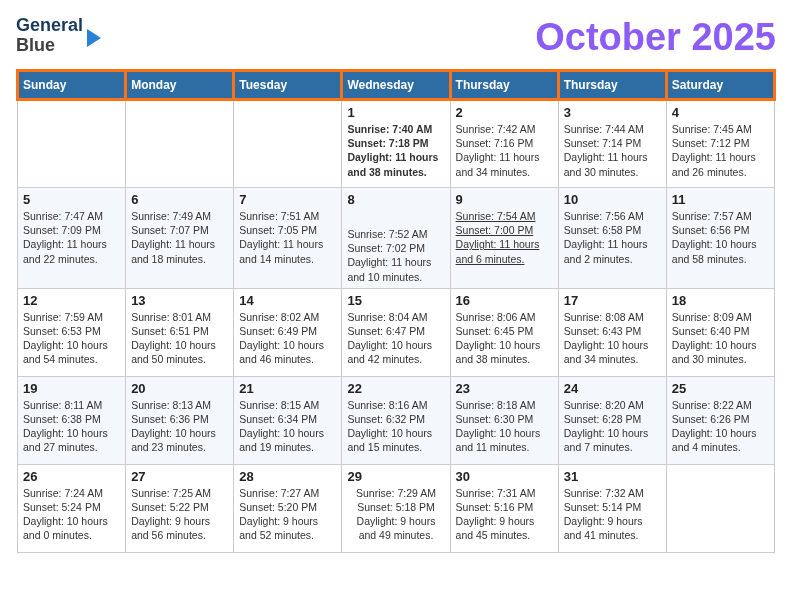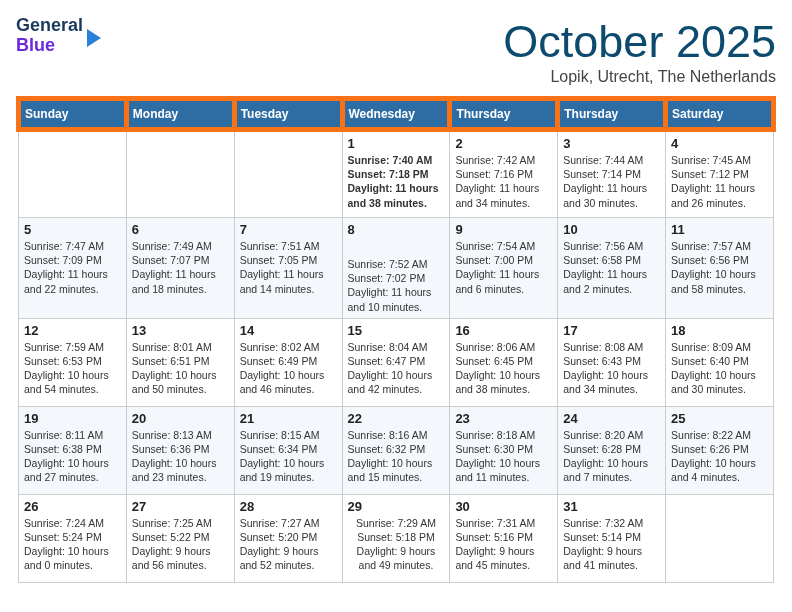--- a/index.html
+++ b/index.html
@@ -23,54 +23,54 @@
     }
     .logo-text {
       font-size: 18px;
       font-weight: bold;
       color: #1a3a5c;
       line-height: 1.1;
     }
     .logo-text span {
       display: block;
     }
-    .logo-text .blue { color: #6d28d9; }
+    .logo-text .blue { color: #404040; }
     .logo-arrow {
       width: 0;
       height: 0;
       border-left: 14px solid #2980d9;
       border-top: 9px solid transparent;
       border-bottom: 9px solid transparent;
       margin-top: 4px;
     }
     .title-block {
       text-align: right;
     }
     .month-title {
-      font-size: 45px;
-      font-weight: normal;
-      color: #0c4a6e;
+      font-size: 38px;
+      font-weight: bold;
+      color: #8b5cf6;
     }
     .location {
       font-size: 16px;
       color: #444;
     }
     .calendar {
       width: 100%;
       border-collapse: collapse;
       font-size: 11px;
     }
     .calendar th {
       background: #2e6da4;
       color: #fff;
       font-size: 12px;
       font-weight: bold;
       padding: 6px 4px;
       text-align: left;
-      border: 5px solid #f97316;
+      border: 3px solid #f97316;
     }
     .calendar td {
       vertical-align: top;
       border: 1px solid #ccc;
       padding: 4px 5px;
       width: 108px;
       min-height: 80px;
       height: 88px;
     }
     .day-num {
@@ -98,21 +98,20 @@
     <div>
       <div class="logo-text">
         <span>General</span>
         <span class="blue">Blue</span>
       </div>
     </div>
     <div class="logo-arrow"></div>
   </div>
   <div class="title-block">
     <div class="month-title">October 2025</div>
-    <div class="location">Lopik, Utrecht, The Netherlands</div>
   </div>
 </div>
 
 <table class="calendar">
   <thead>
     <tr>
     <th>Sunday</th>
         <th>Monday</th>
         <th>Tuesday</th>
         <th>Wednesday</th>
@@ -179,21 +178,21 @@
         </td>
         <td>
           <div class="day-num">8</div>
           <div class="day-info" style="white-space: pre-line; margin-top: 20px;">Sunrise: 7:52 AM
 Sunset: 7:02 PM
 Daylight: 11 hours
 and 10 minutes.</div>
         </td>
         <td>
           <div class="day-num">9</div>
-          <div class="day-info" style="white-space: pre-line;">Sunrise: 7:54 AM
+          <div class="day-info" style="white-space: pre-line; text-decoration: underline;">Sunrise: 7:54 AM
 Sunset: 7:00 PM
 Daylight: 11 hours
 and 6 minutes.</div>
         </td>
         <td>
           <div class="day-num">10</div>
           <div class="day-info" style="white-space: pre-line;">Sunrise: 7:56 AM
 Sunset: 6:58 PM
 Daylight: 11 hours
 and 2 minutes.</div>

